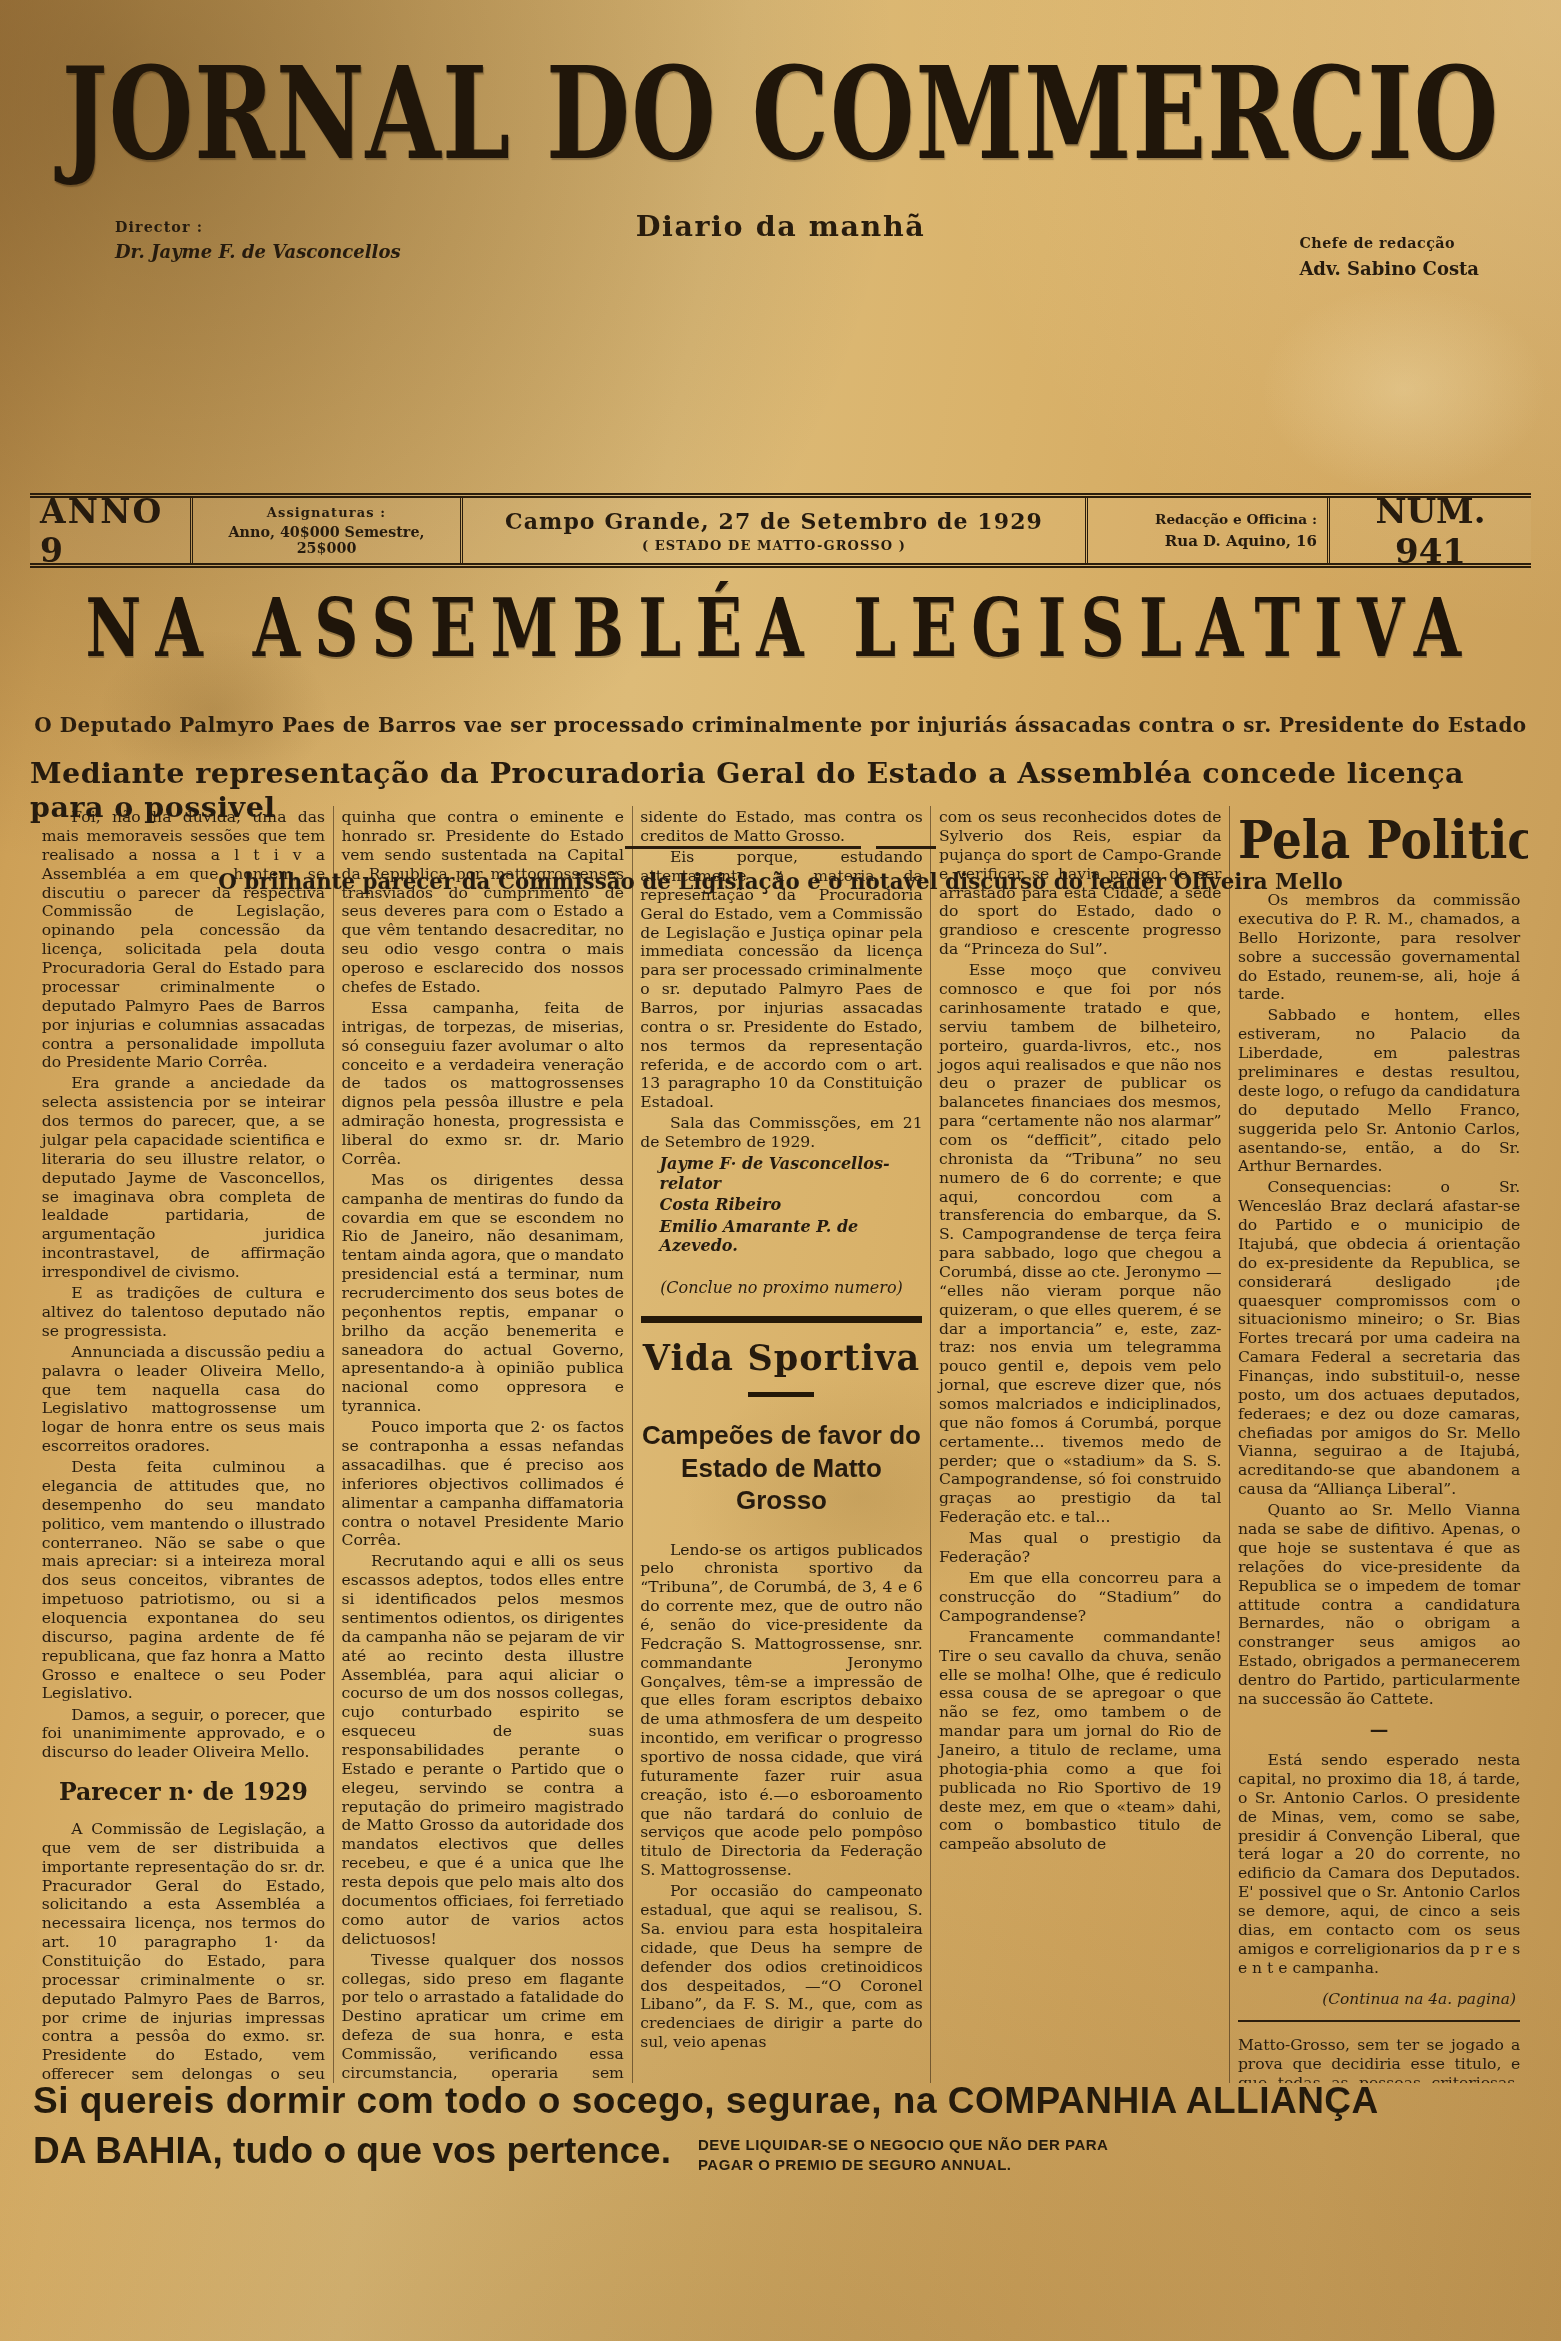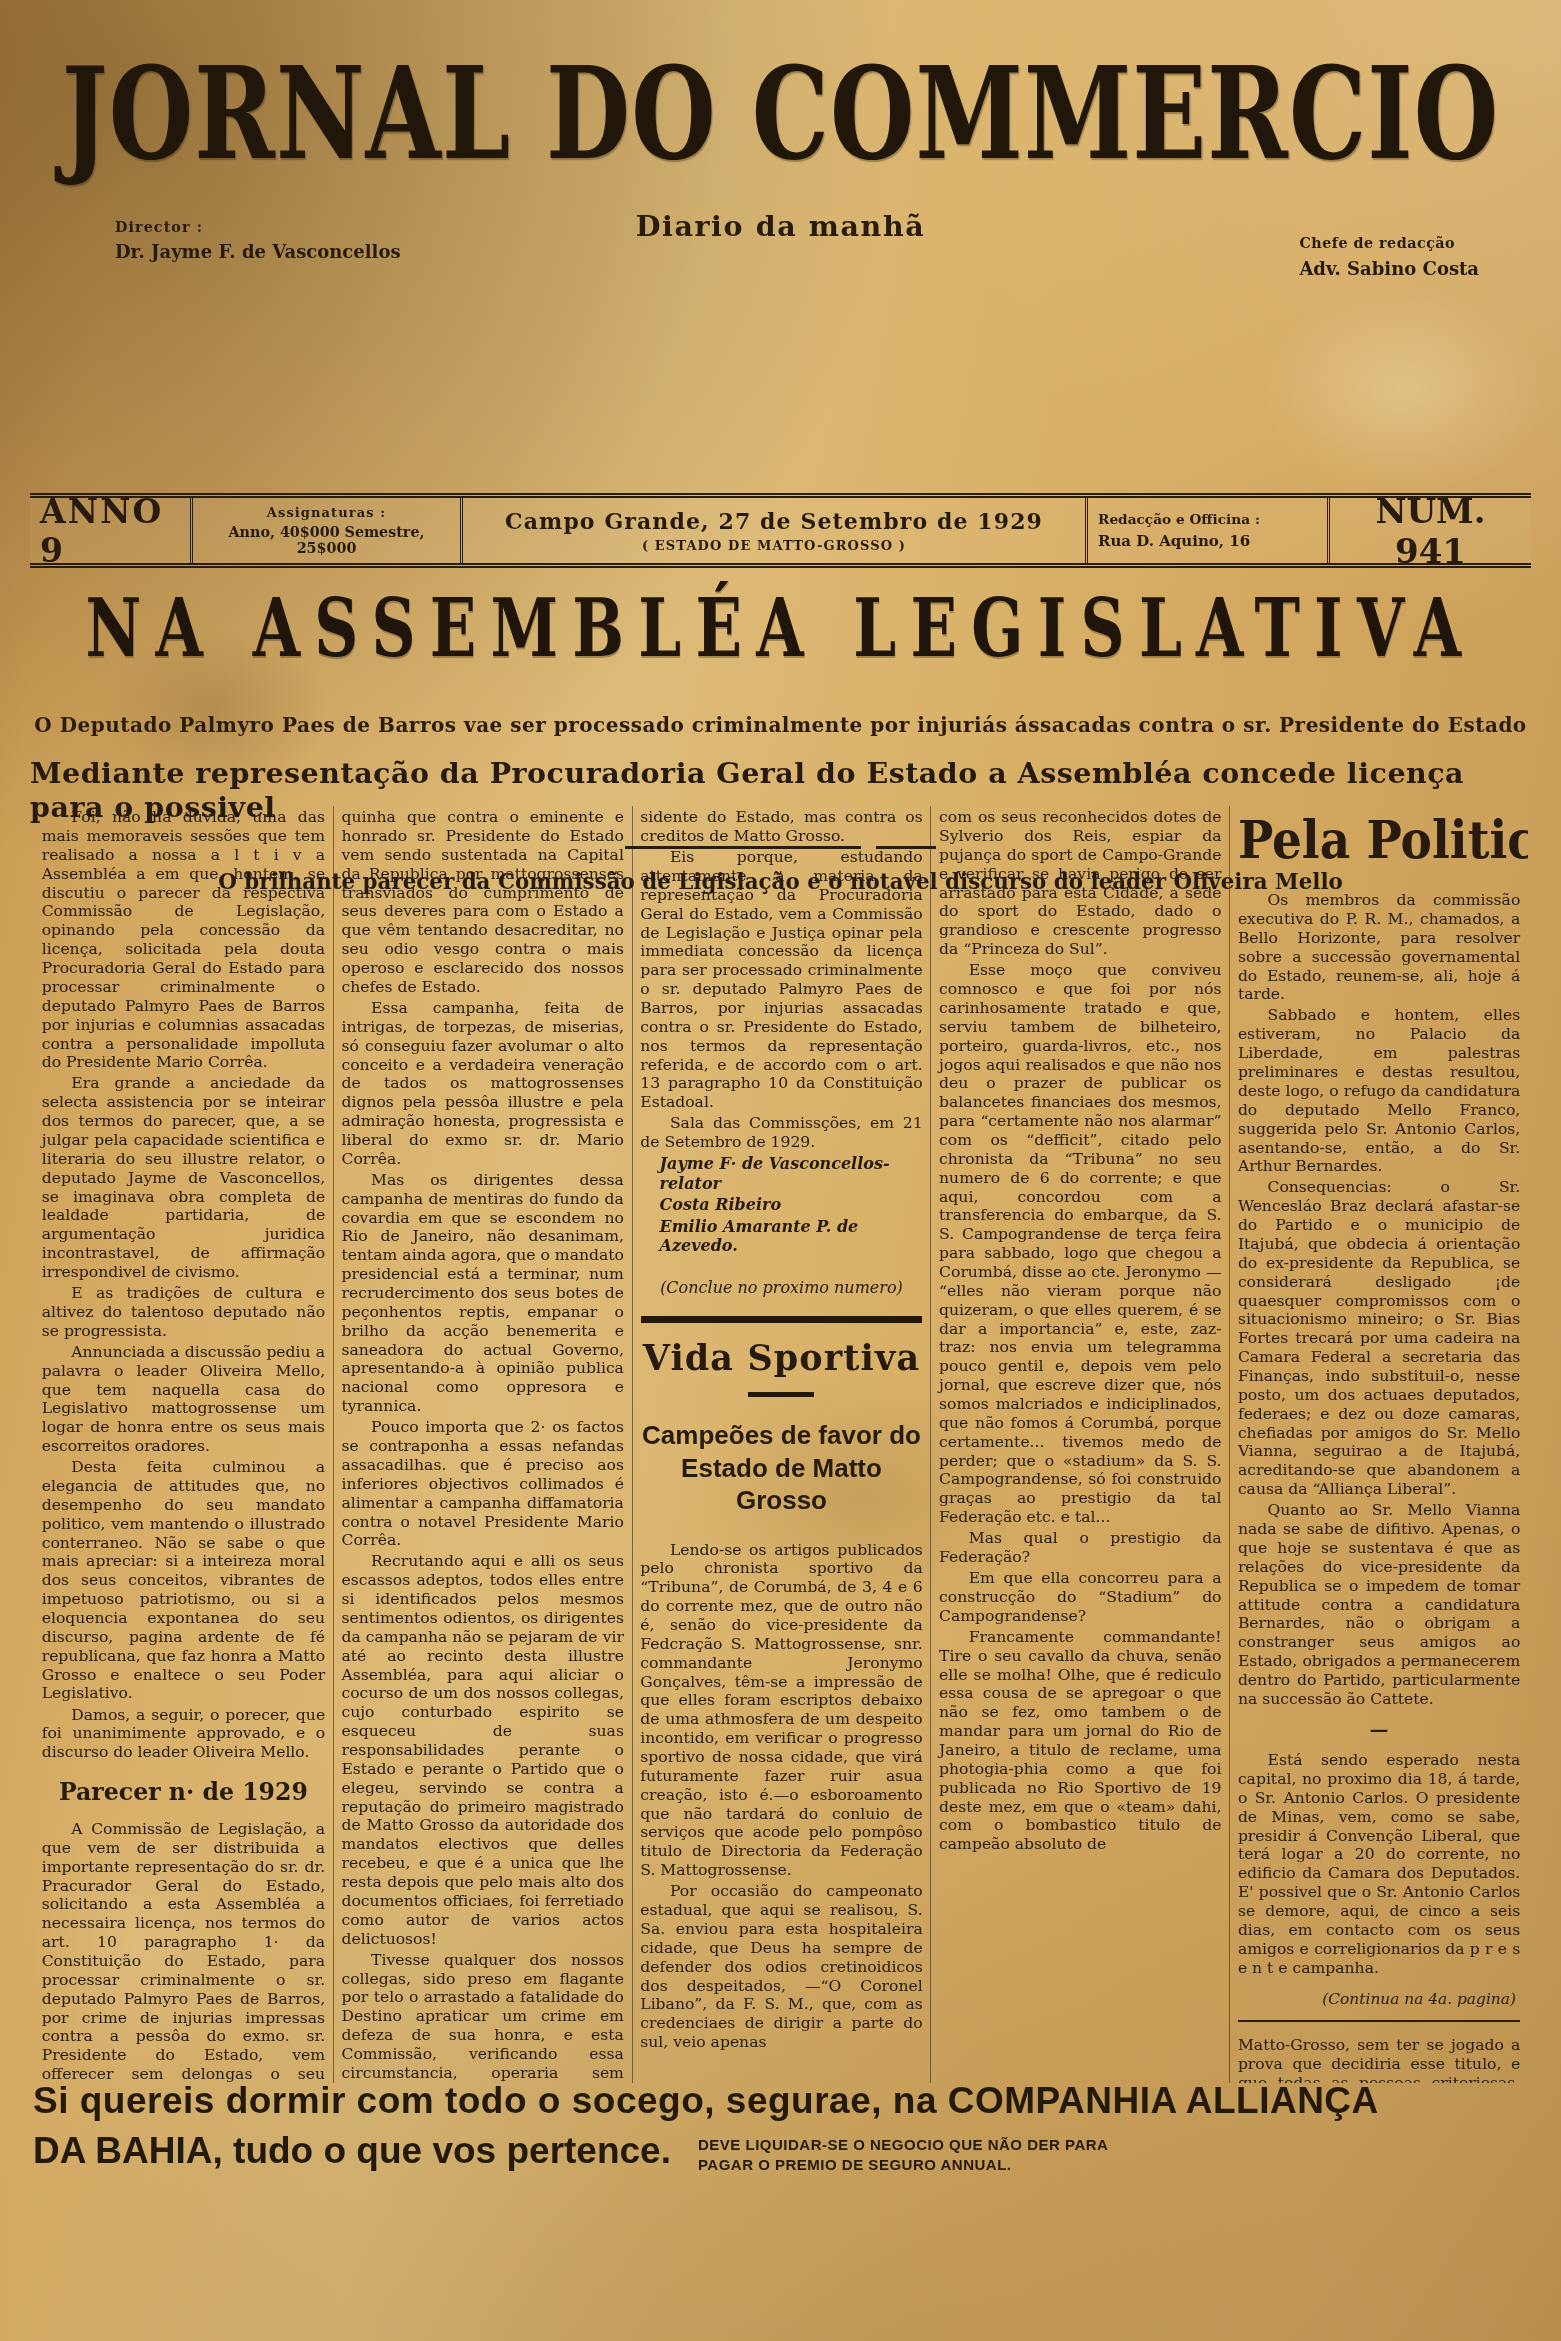--- a/index.html
+++ b/index.html
@@ -30,41 +30,41 @@
     transform:scale(.97,1.28);transform-origin:center top;
     color:#20160a;text-shadow:1.1px 1.1px 1.1px rgba(40,25,8,.35);
     white-space:nowrap;
   }
   .mast-sub{
     text-align:center;font-size:28.5px;font-weight:bold;margin-top:53px;
     letter-spacing:1.6px;color:#281c0d;
   }
   .mast-left{position:absolute;left:115px;top:181px;font-weight:bold;}
   .mast-left .lbl{font-size:14.3px;letter-spacing:1.1px;}
-  .mast-left .nm{font-size:18px;margin-top:5.5px;}
+  .mast-left .nm{font-size:18px;margin-top:5.5px;font-style:italic;}
   .mast-right{position:absolute;right:82px;top:197px;font-weight:bold;text-align:left;}
   .mast-right .lbl{font-size:14.3px;letter-spacing:0.5px;}
   .mast-right .nm{font-size:18px;margin-top:6.6px;}
 
   
   .infobar{
     position:absolute;left:30px;top:493px;width:1501px;height:65px;
     border-top:5px double #2a1d0d;border-bottom:5px double #2a1d0d;
     display:flex;align-items:stretch;background:rgba(255,240,200,.06);
   }
   .infobar .cell{display:flex;flex-direction:column;justify-content:center;padding:3.3px 10px;}
   .infobar .sep{border-left:3.8px double #2a1d0d;}
   .cell-anno{width:140px;font-size:33px;font-weight:bold;letter-spacing:2.2px;}
   .cell-subs{width:247px;text-align:center;}
   .cell-subs .l1{font-size:13px;font-weight:bold;letter-spacing:1.1px;}
   .cell-subs .l2{font-size:14.3px;font-weight:bold;margin-top:4.4px;}
   .cell-date{flex:1;text-align:center;}
   .cell-date .l1{font-size:22px;font-weight:bold;letter-spacing:1.1px;}
   .cell-date .l2{font-size:13px;font-weight:bold;margin-top:4.4px;letter-spacing:1.1px;}
-  .cell-off{width:219px;text-align:left;}
+  .cell-off{width:219px;text-align:right;}
   .cell-off .l1{font-size:13.7px;font-weight:bold;}
   .cell-off .l2{font-size:15px;font-weight:bold;margin-top:4.4px;}
   .cell-num{width:181px;font-size:34px;font-weight:bold;text-align:center;justify-content:center;}
 
   
   .headline-block{position:absolute;left:30px;top:581px;width:1501px;text-align:center;}
   .headline-main{
     margin:0;font-size:61px;font-weight:bold;letter-spacing:14.3px;
     transform:scale(1,1.32);transform-origin:center top;white-space:nowrap;
     color:#1f150a;text-shadow:0.5px 1.1px 0.5px rgba(40,25,8,.3);

